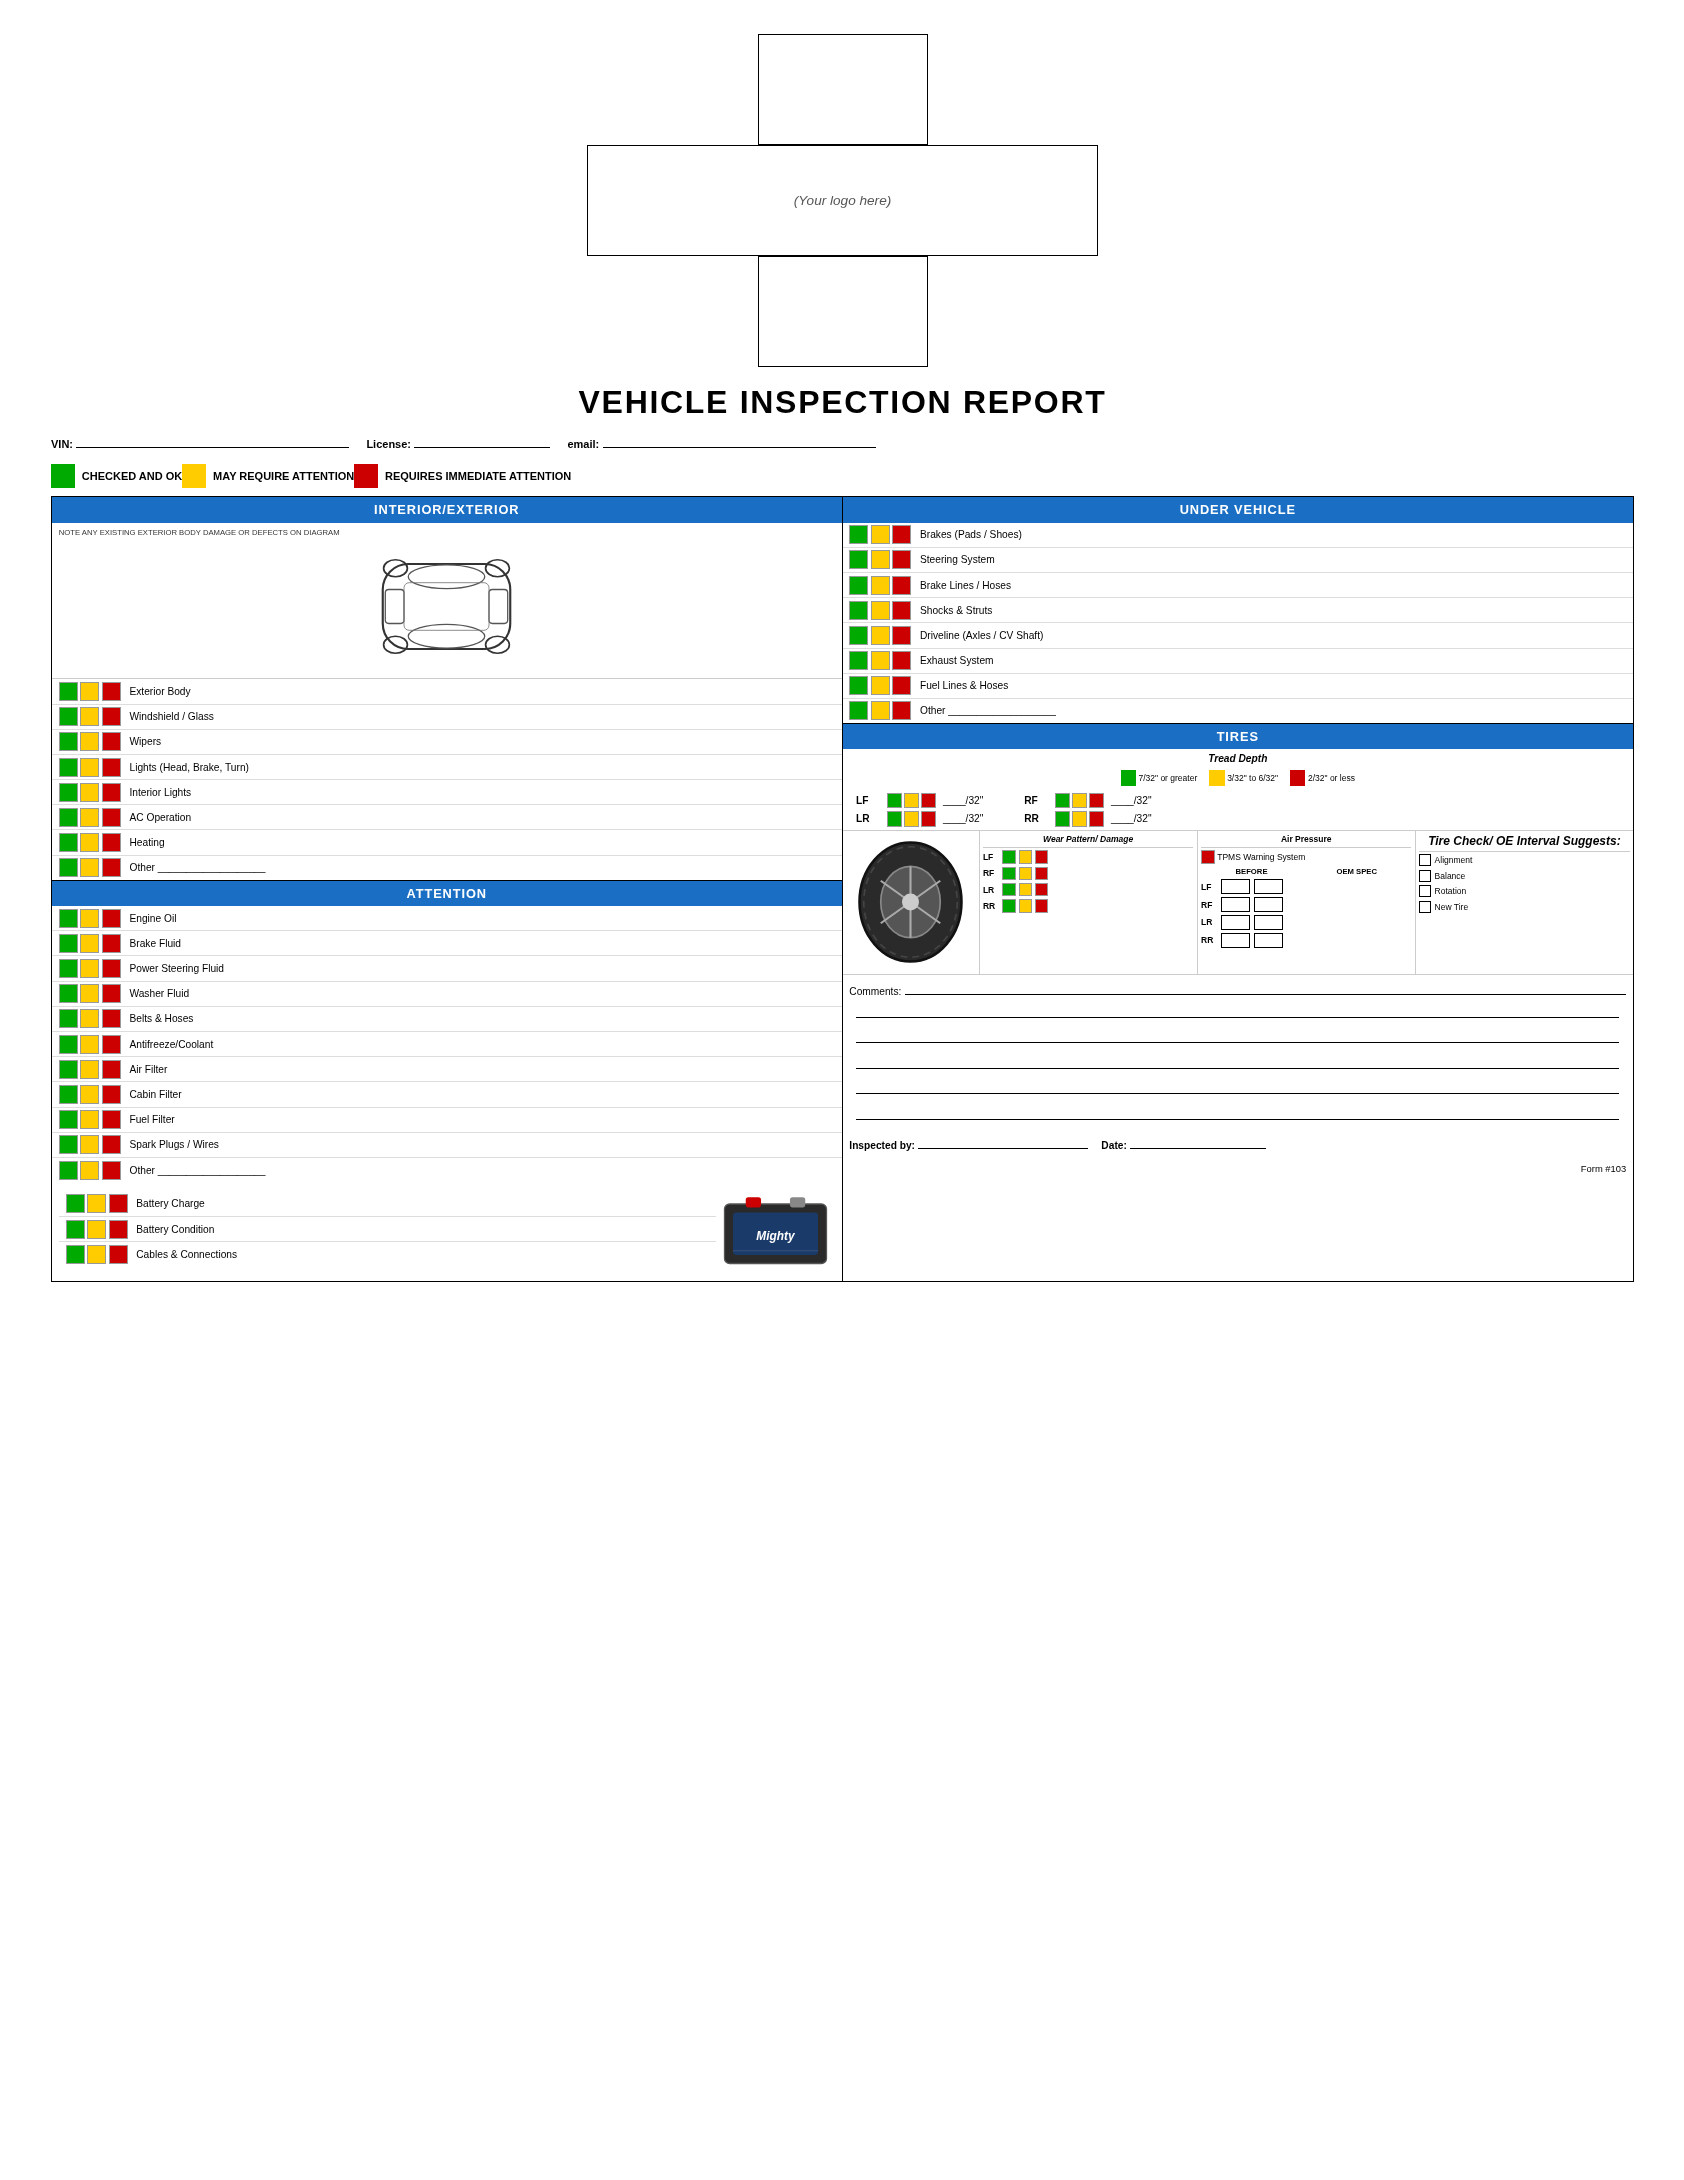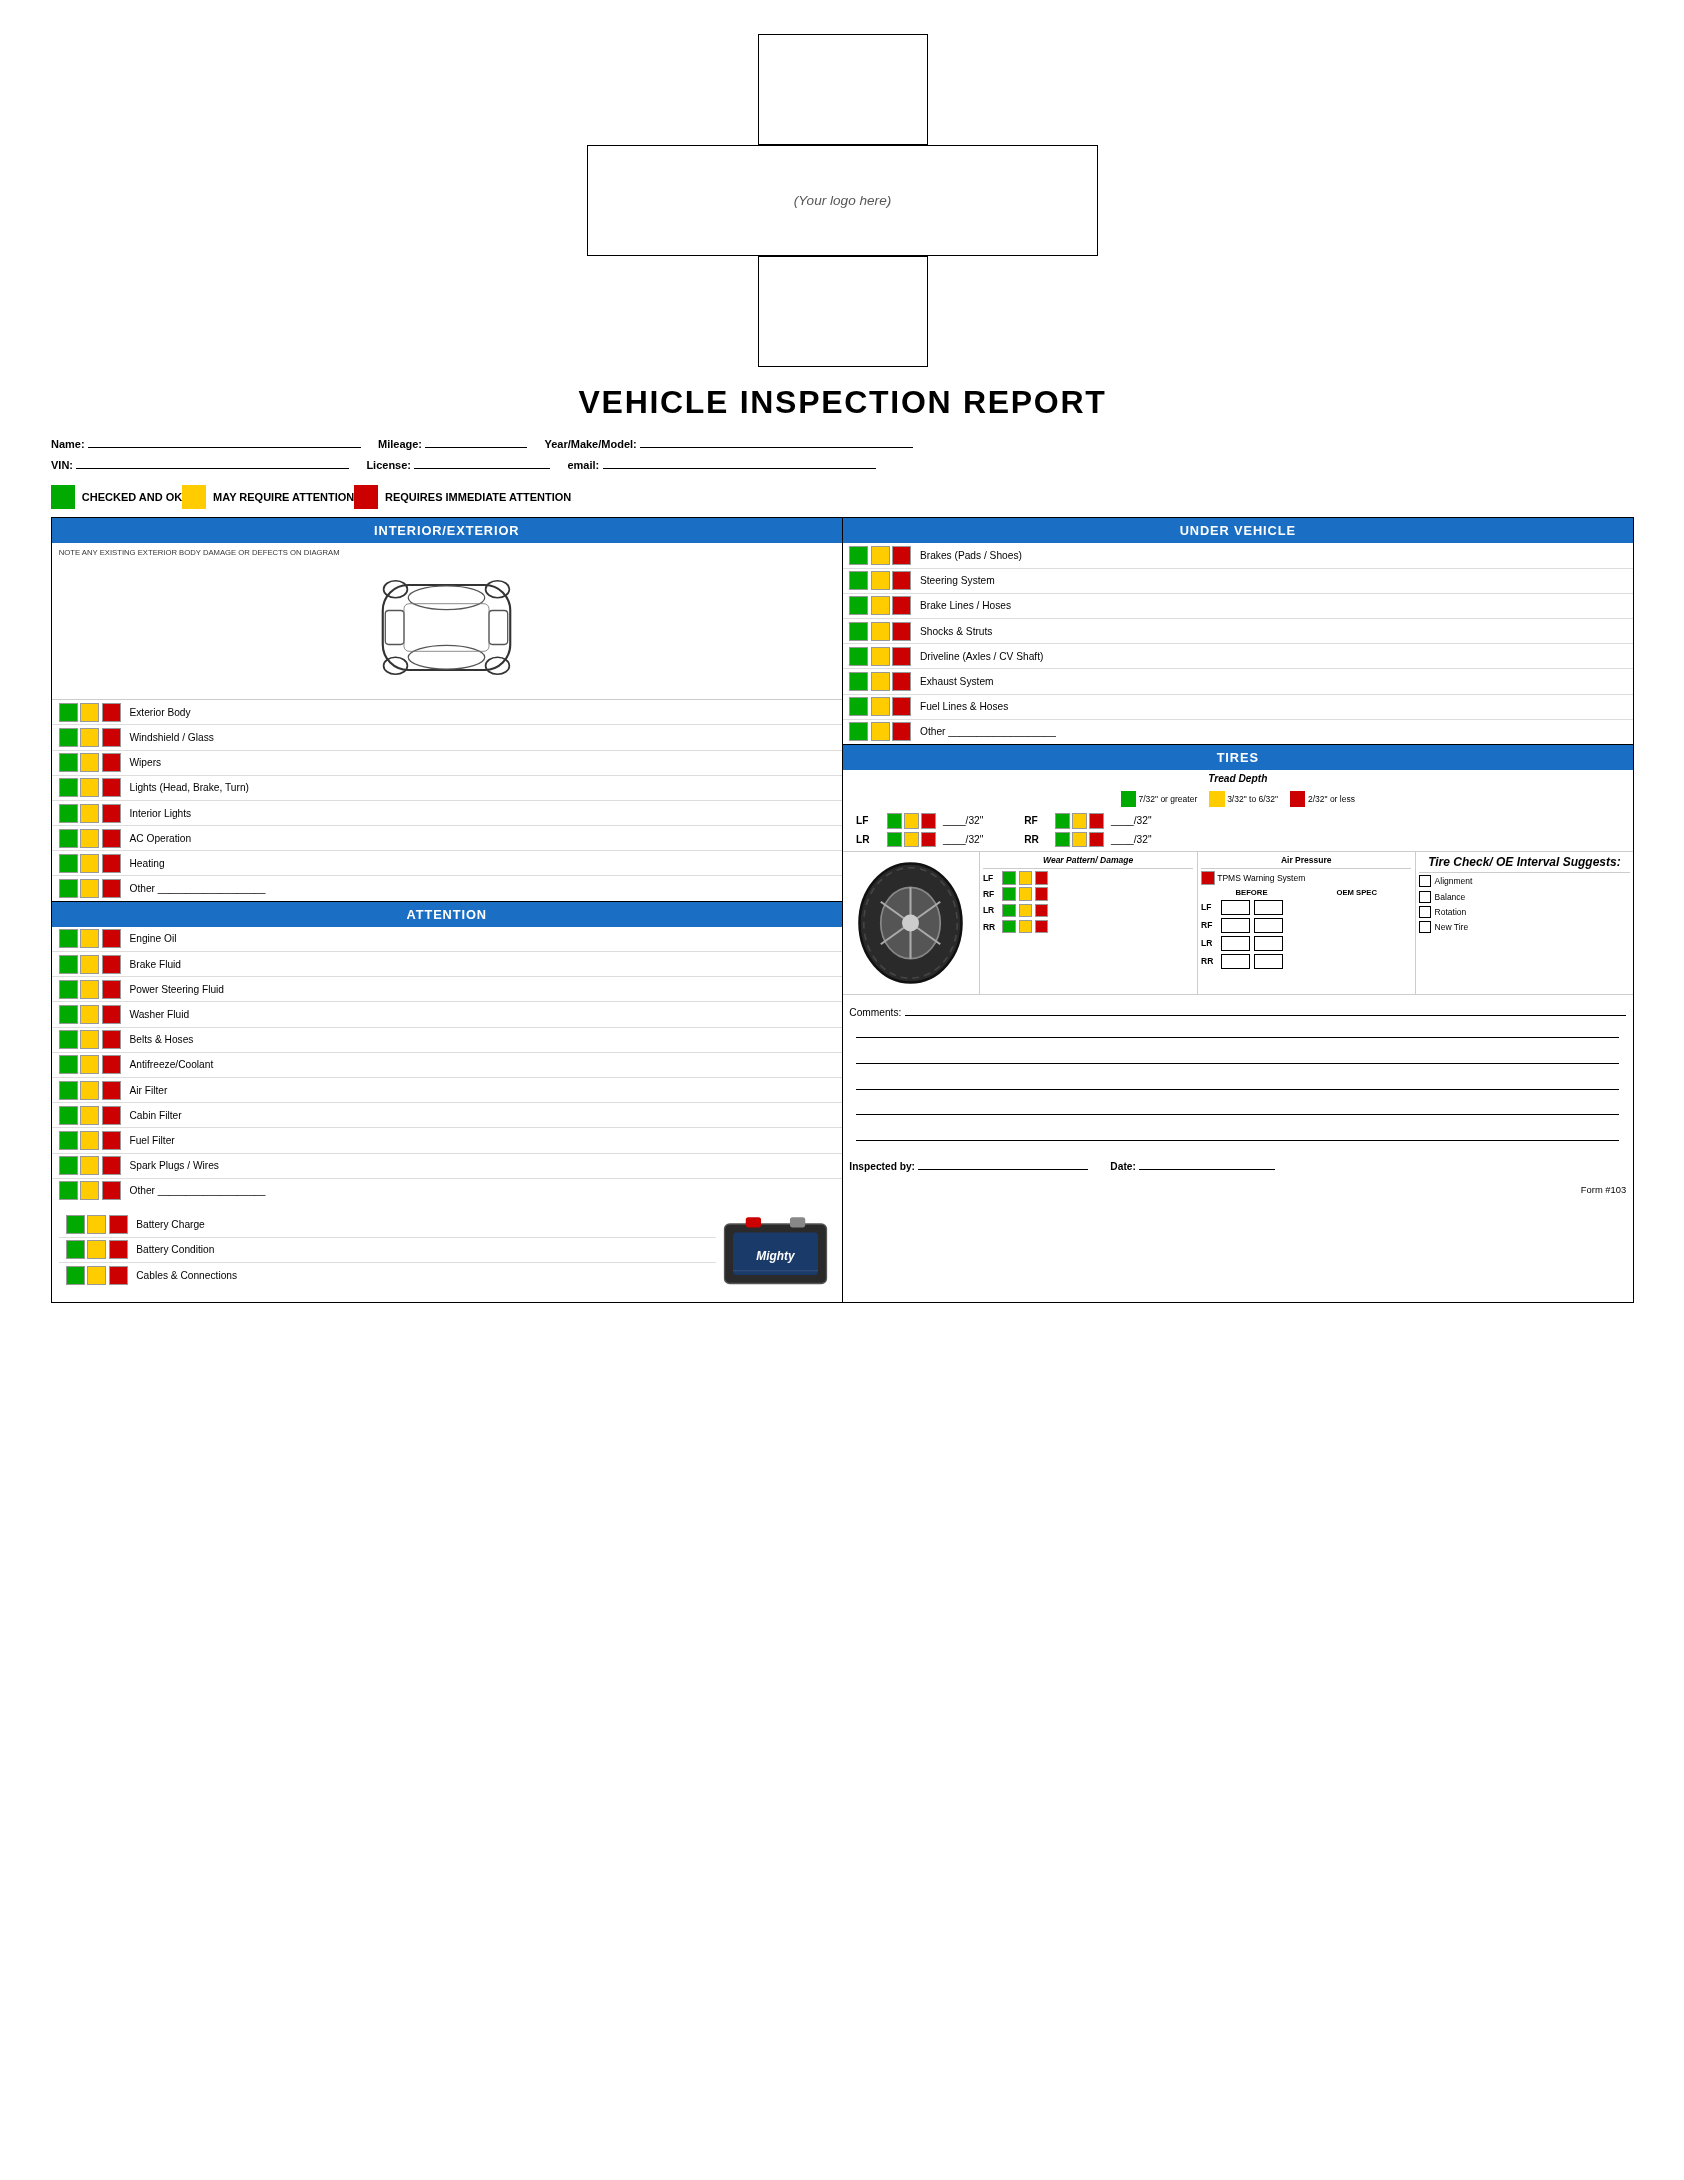--- a/index.html
+++ b/index.html
@@ -315,21 +315,21 @@
       gap: 13.6px;
       padding: 0 6.8px;
     }
     .extra-line {
       border-bottom: 0.9px solid #000;
       height: 12px;
     }
     .inspector-row {
       display: flex;
       align-items: baseline;
-      gap: 22px;
+      gap: 13px;
       padding: 8.5px 6.8px;
       font-size: 10.2px;
       font-weight: bold;
     }
     .inspector-row .field {
       display: flex;
       align-items: baseline;
       gap: 3.4px;
     }
     .form-num {
@@ -366,34 +366,20 @@
   <div class="logo-box"></div>
   <div class="center-logo">
     <span>(Your logo here)</span>
   </div>
   <div class="right-logo"></div>
 </div>
 
 <h1 class="report-title">VEHICLE INSPECTION REPORT</h1>
 
 <div class="form-fields">
-  <div class="form-row">
-    <div class="field">
-      <span>Name:</span>
-      <span class="underline underline-lg"></span>
-    </div>
-    <div class="field">
-      <span>Mileage:</span>
-      <span class="underline underline-sm"></span>
-    </div>
-    <div class="field">
-      <span>Year/Make/Model:</span>
-      <span class="underline underline-lg"></span>
-    </div>
-  </div>
   <div class="form-row">
     <div class="field">
       <span>VIN:</span>
       <span class="underline underline-lg"></span>
     </div>
     <div class="field">
       <span>License:</span>
       <span class="underline" style="min-width:136px"></span>
     </div>
     <div class="field">

